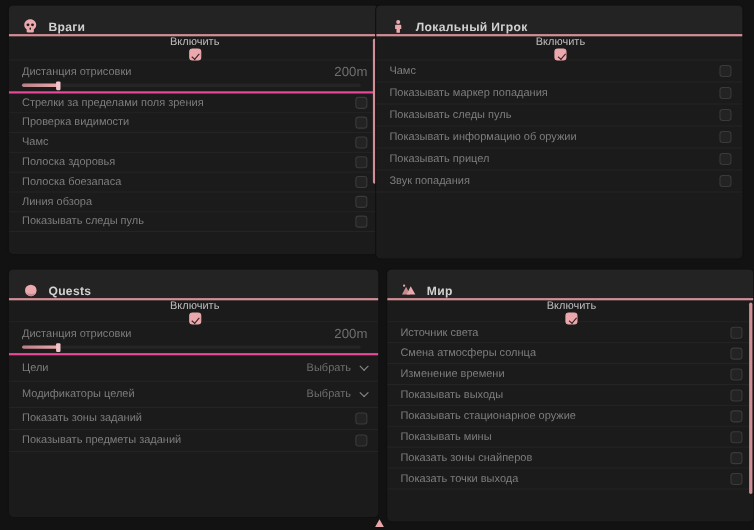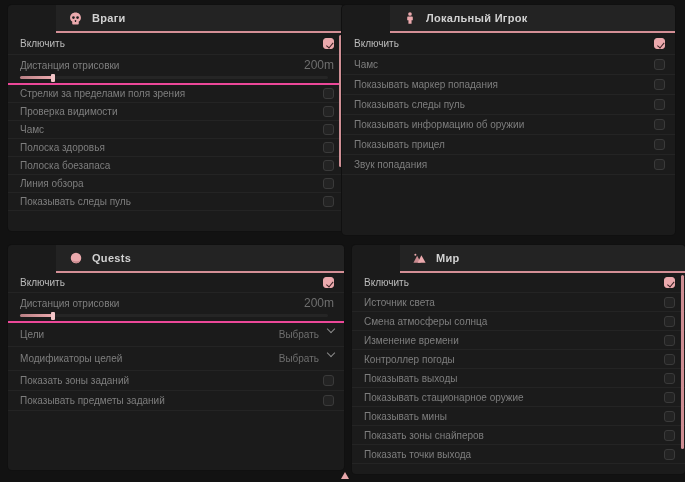--- a/index.html
+++ b/index.html
@@ -10,33 +10,33 @@
   }
   .panel{
     position:absolute;background:#1b1b1b;border-radius:4px;overflow:hidden;
     box-shadow:0 0 0 1px #101010;
   }
   #p-enemies{left:8px;top:5px;width:336px;height:226px;}
   #p-local{left:342px;top:5px;width:333px;height:230px;}
   #p-quests{left:8px;top:245px;width:336px;height:225px;}
   #p-world{left:352px;top:245px;width:333px;height:229px;}
   .panel-header{
-    height:26px;background:#232323;display:flex;align-items:center;gap:9px;
-    padding:0 12px;border-bottom:2px solid #d48f96;margin-left:48px;
+    height:26px;background:#232323;display:flex;align-items:flex-end;gap:9px;
+    padding:0 12px;border-bottom:2px solid #d48f96;
   }
   .panel-title{color:#d2d2d2;font-size:11px;font-weight:bold;letter-spacing:.3px;}
   .icon{width:15px;height:15px;display:flex;align-items:center;justify-content:center;}
   .panel-body{position:relative;}
   .row{
     display:flex;align-items:center;justify-content:space-between;
     padding:0 10px 0 12px;border-bottom:1px solid #242424;box-sizing:border-box;
   }
   .row-label{color:#7e7e7e;font-size:10px;white-space:nowrap;}
   .row.enable .row-label{color:#bdbdbd;}
-  .row.enable{height:22px;}
+  .row.enable{height:22px;flex-direction:column;}
   #p-quests .row.enable,#p-world .row.enable{height:20px;}
   #p-enemies .opt{height:18px;}
   #p-local .opt{height:20px;}
   #p-quests .opt{height:20px;gap:28px;}
   #p-world .opt{height:19px;}
   .checkbox{
     width:11px;height:11px;border-radius:3px;background:#232323;
     border:1px solid #3a3a3a;box-sizing:border-box;position:relative;flex:0 0 auto;
   }
   .checkbox.checked{background:#eba9ad;border-color:#eba9ad;}
@@ -54,21 +54,21 @@
   }
   .slider-fill{
     position:absolute;left:0;top:0;height:3px;width:33px;
     background:linear-gradient(90deg,#b97f84,#eba9ad);border-radius:2px;
   }
   .slider-handle{
     position:absolute;left:31px;top:-2.5px;width:4px;height:8px;
     background:#f3c5c8;border-radius:1px;
   }
   .dropdown-row{height:24px;}
-  .dropdown{display:flex;gap:9px;cursor:default;}
+  .dropdown{display:flex;align-items:center;gap:9px;cursor:default;}
   .dropdown-value{color:#6e6e6e;font-size:10px;}
   .chevron{
     width:5px;height:5px;border-right:1.4px solid #8a8a8a;border-bottom:1.4px solid #8a8a8a;
     transform:rotate(45deg);margin-top:-3px;
   }
   .scrollbar{
     position:absolute;width:3px;background:#cf8f95;border-radius:2px;right:2px;
   }
   #sb-enemies{top:30px;height:132px;}
   #sb-world{top:30px;height:174px;right:1px;}
@@ -254,24 +254,20 @@
     </div>
     <div class="row opt">
       <span class="row-label">Смена атмосферы солнца</span>
       <span class="checkbox"></span>
     </div>
     <div class="row opt">
       <span class="row-label">Изменение времени</span>
       <span class="checkbox"></span>
     </div>
     <div class="row opt">
-      <span class="row-label">Контроллер погоды</span>
-      <span class="checkbox"></span>
-    </div>
-    <div class="row opt">
       <span class="row-label">Показывать выходы</span>
       <span class="checkbox"></span>
     </div>
     <div class="row opt">
       <span class="row-label">Показывать стационарное оружие</span>
       <span class="checkbox"></span>
     </div>
     <div class="row opt">
       <span class="row-label">Показывать мины</span>
       <span class="checkbox"></span>

